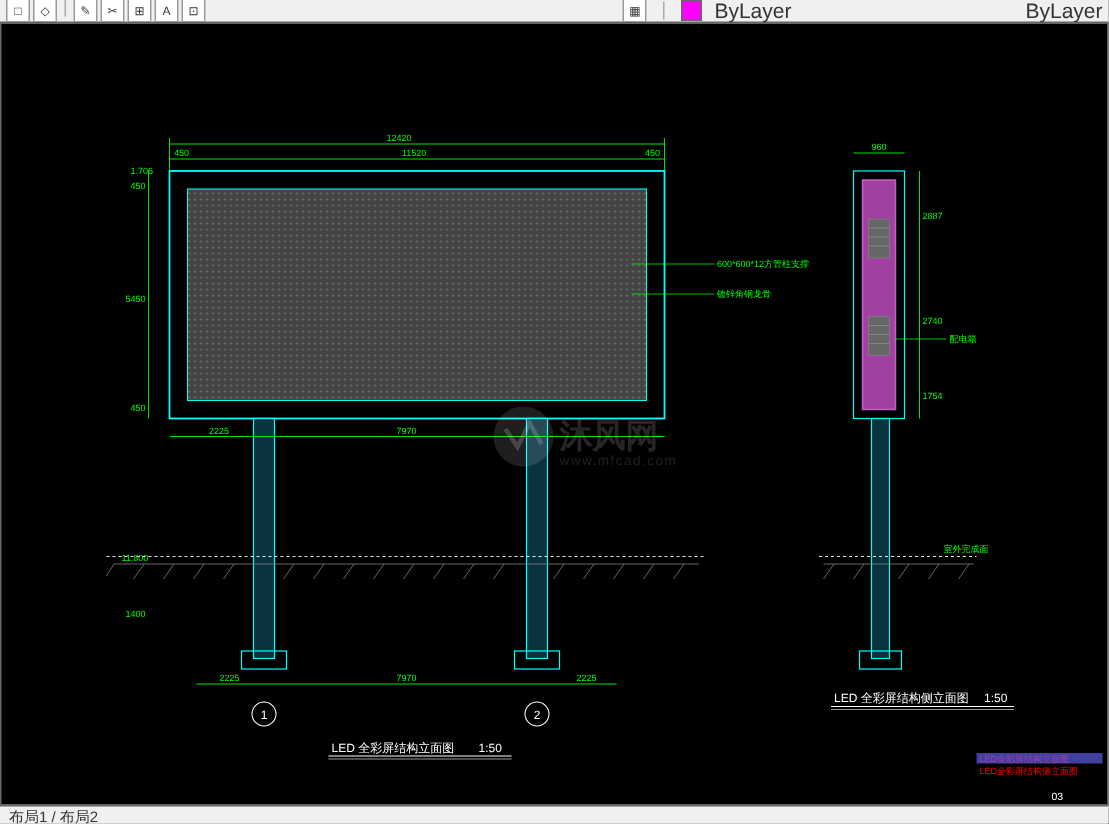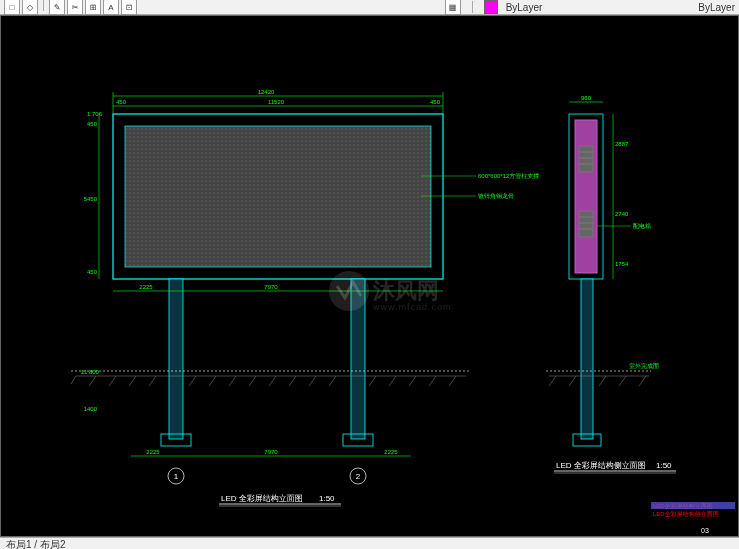--- a/index.html
+++ b/index.html
@@ -1,21 +1,21 @@
 <!DOCTYPE html>
 <html><head>
 <meta charset="utf-8">
 <style>
 html,body{margin:0;padding:0;width:739px;height:549px;background:#e8e8e8;font-family:"Microsoft YaHei",Arial,sans-serif;overflow:hidden}
 .toolbar{height:14px;background:#f0f0f0;border-bottom:1px solid #aaa;display:flex;align-items:center;padding:0 4px;gap:8px;font-size:9px;color:#333}
 .tb-left{display:flex;gap:2px}
 .tb-icon{width:14px;height:14px;border:1px solid #999;background:#fff;display:flex;align-items:center;justify-content:center;font-size:8px}
 .tb-sep{width:1px;height:12px;background:#aaa;margin:0 3px}
 .swatch{width:12px;height:12px;border:1px solid #666}
-.layer-txt{font-size:10px}
+.layer-txt{font-size:14px}
 .canvas{width:737px;height:520px;background:#000;border:1px solid #666;position:relative;overflow:hidden}
 .dim{stroke:#0f0;stroke-width:0.6;fill:none}
 .dimtxt{fill:#0f0;font-size:6px;font-family:Arial}
 .screenframe{stroke:#0ff;stroke-width:1.2;fill:none}
 .hatchbg{fill:#444}
 .leg{stroke:#0ff;stroke-width:0.8;fill:none}
 .legfill{fill:#0a3340}
 .ground{stroke:#fff;stroke-width:0.6;stroke-dasharray:2 2}
 .earthhatch{stroke:#888;stroke-width:0.5}
 .title{fill:#fff;font-size:8px}

